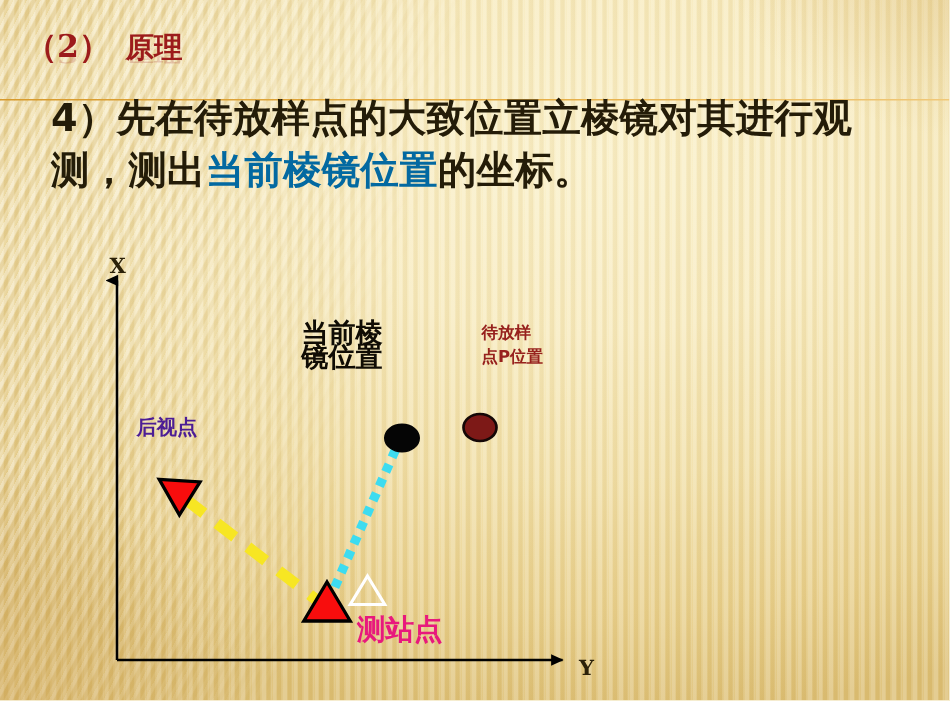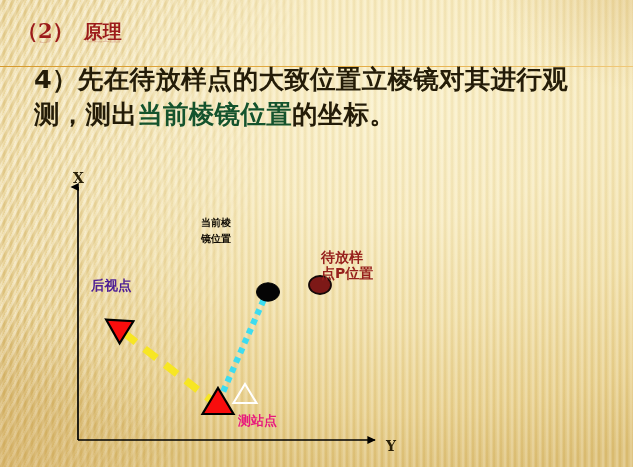--- a/index.html
+++ b/index.html
@@ -113,21 +113,21 @@
     position: absolute;
     left: 34px; top: 62px;
     width: 580px;
     color: #241c08;
     font-family: "DejaVu Sans", sans-serif;
     font-size: 25.5px;
     font-weight: 700;
     line-height: 35px;
     letter-spacing: 0.3px;
   }
-  .body-text .hl { color: #14532d; }
+  .body-text .hl { color: #0369a1; }
 
   
   .diagram {
     position: absolute;
     left: 0; top: 0;
     width: 633px; height: 467px;
     pointer-events: none;
   }
   .dlabel {
     position: absolute;
@@ -198,31 +198,31 @@
     </g>
 
     <ellipse cx="268" cy="292" rx="11.5" ry="9.2" fill="#050505" stroke="#050505" stroke-width="1"></ellipse>
 
     <ellipse cx="320" cy="285" rx="11" ry="9" fill="#7d1917" stroke="#150807" stroke-width="1.8"></ellipse>
   </svg>
 
   <div class="axis-letter" style="left:73px; top:170px;">X</div>
   <div class="axis-letter" style="left:386px; top:438px;">Y</div>
 
-  <div class="dlabel" style="left:201px; top:215px; color:#100c04; font-size:10px;">
+  <div class="dlabel" style="left:201px; top:215px; color:#100c04; font-size:18px;">
     <div>当前棱</div>
     <div>镜位置</div>
   </div>
 
-  <div class="dlabel" style="left:321px; top:214px; color:#97211d; font-size:14px;margin-top:36px;">
+  <div class="dlabel" style="left:321px; top:214px; color:#97211d; font-size:11px;">
     <div>待放样</div>
     <div>点P位置</div>
   </div>
 
   <div class="dlabel" style="left:91px; top:278px; color:#4c1d95; font-size:13.5px;">
     <div>后视点</div>
   </div>
 
-  <div class="dlabel" style="left:238px; top:413px; color:#e8197d; font-size:13px;font-family:Liberation Serif, serif;">
+  <div class="dlabel" style="left:238px; top:413px; color:#e8197d; font-size:19px;font-family:Liberation Serif, serif;">
     <div>测站点</div>
   </div>
 
 </div>
 
 </body></html>

